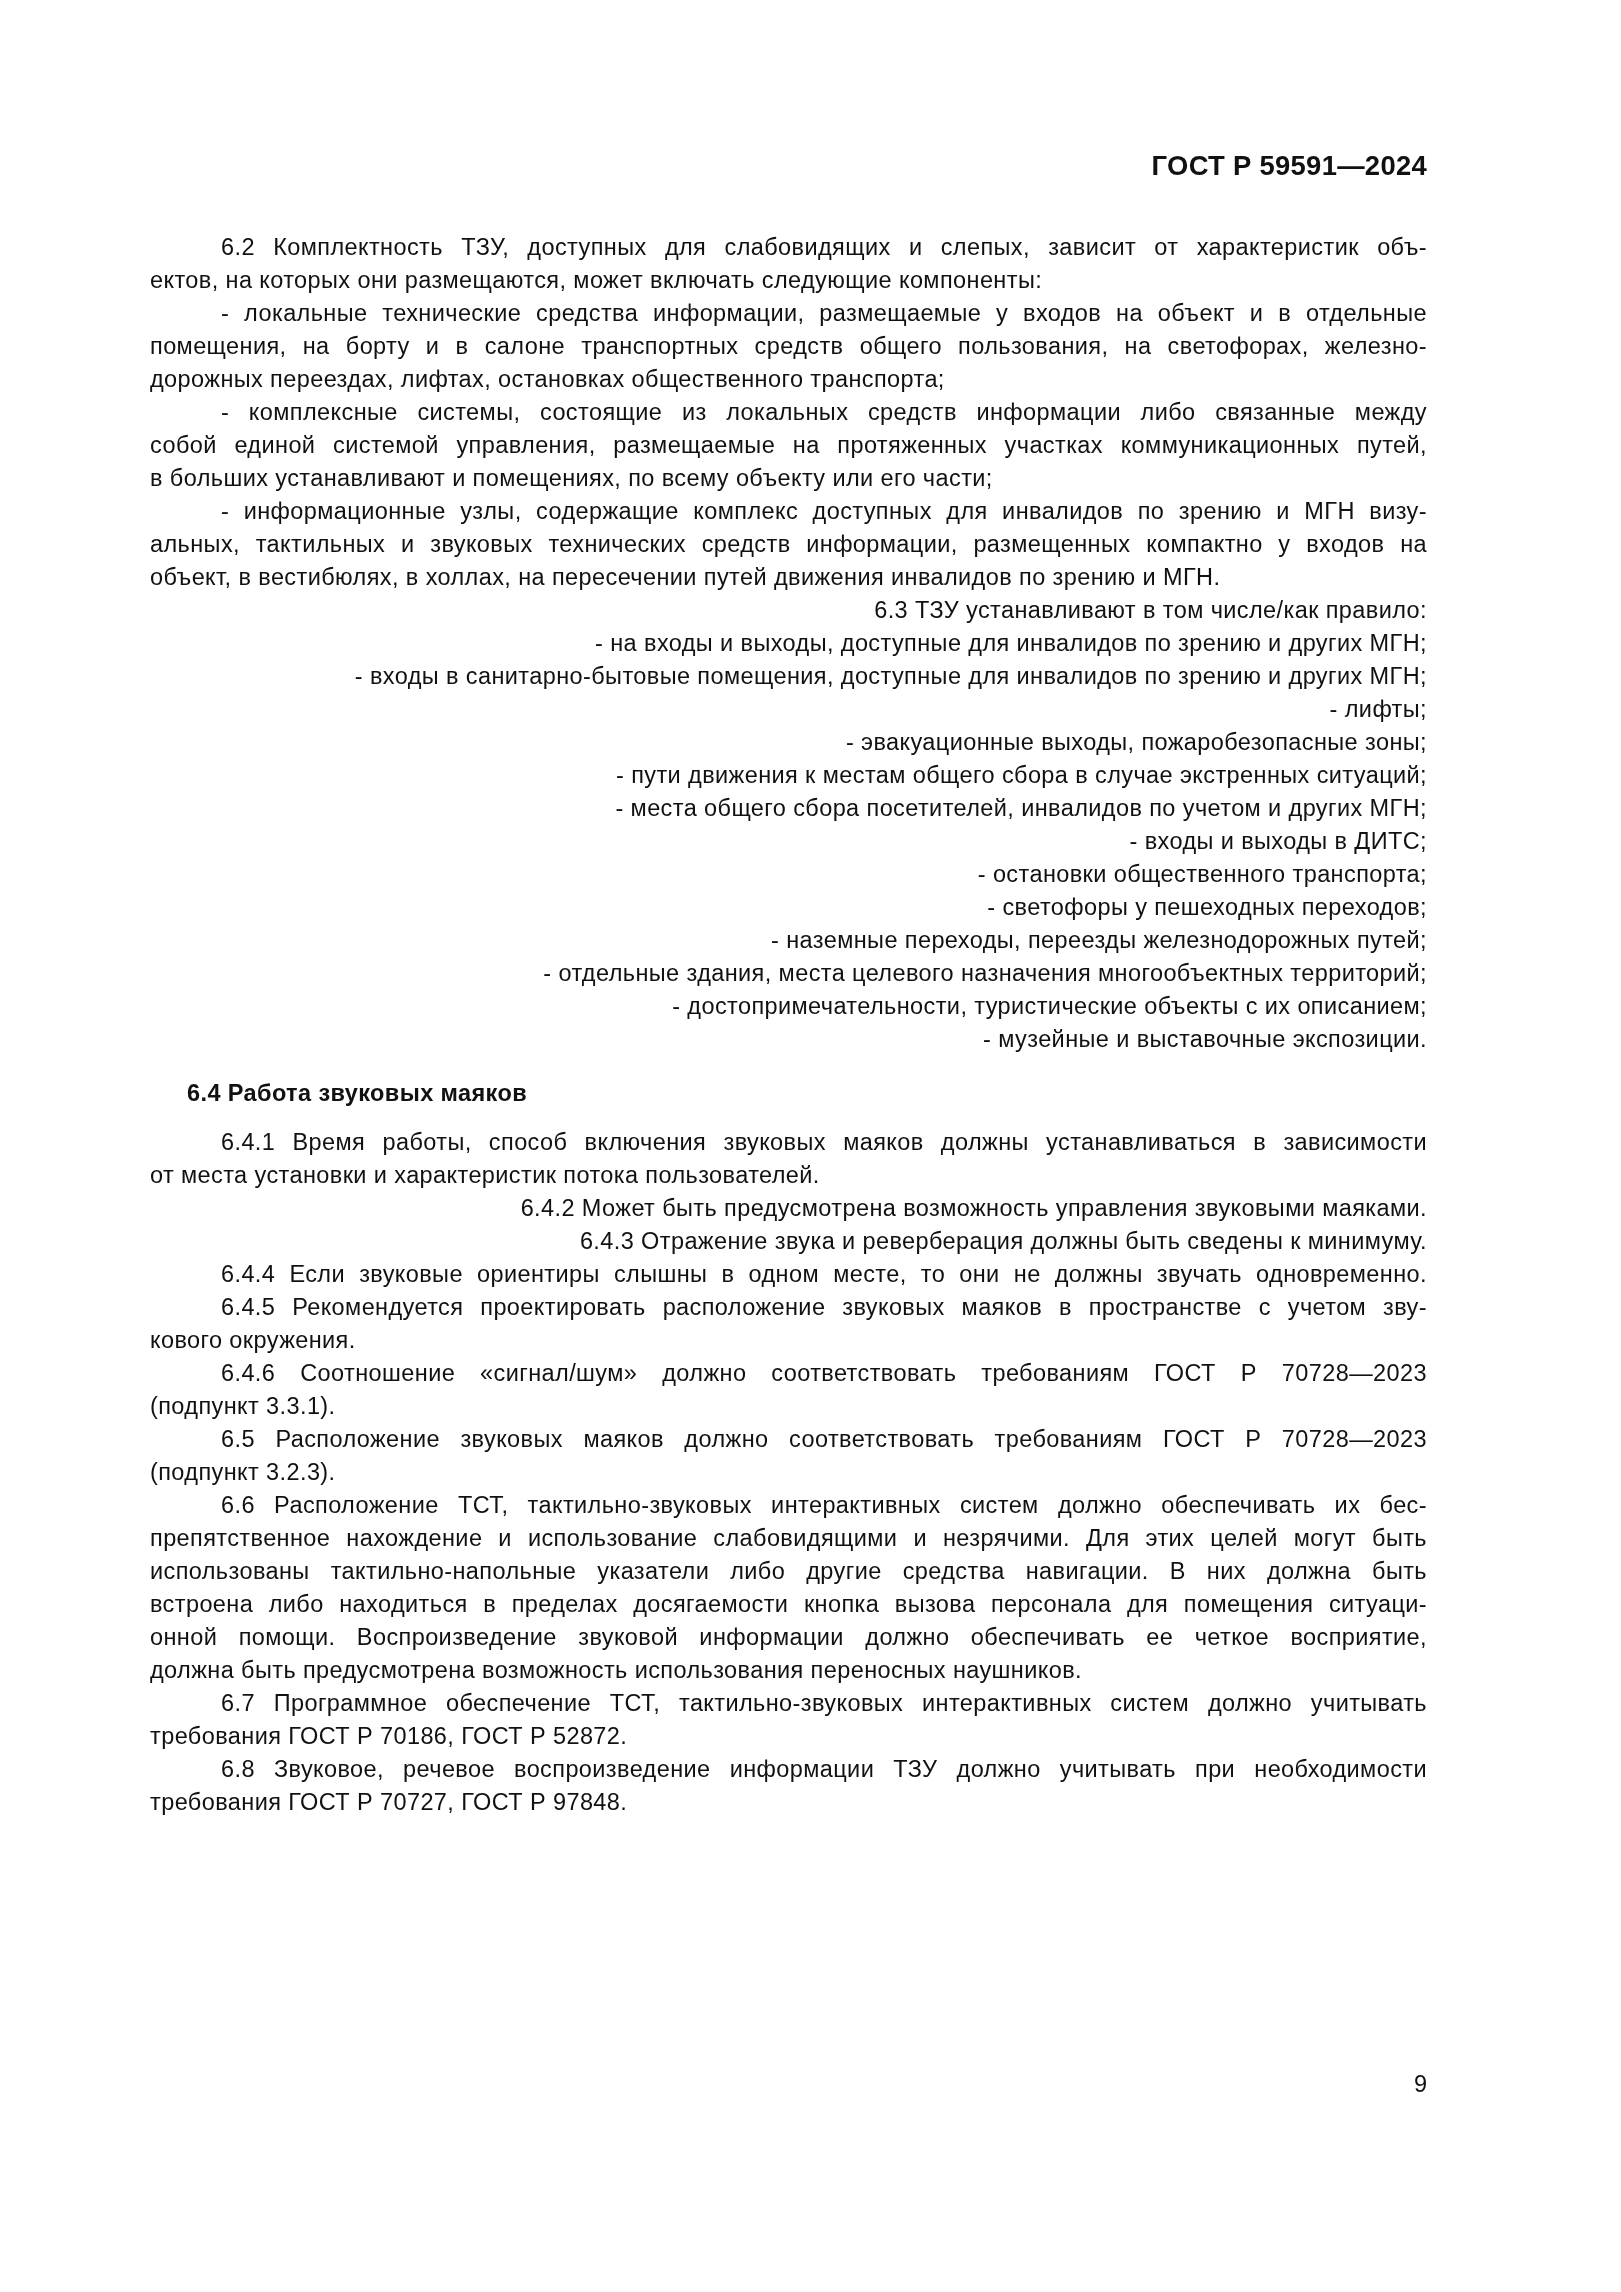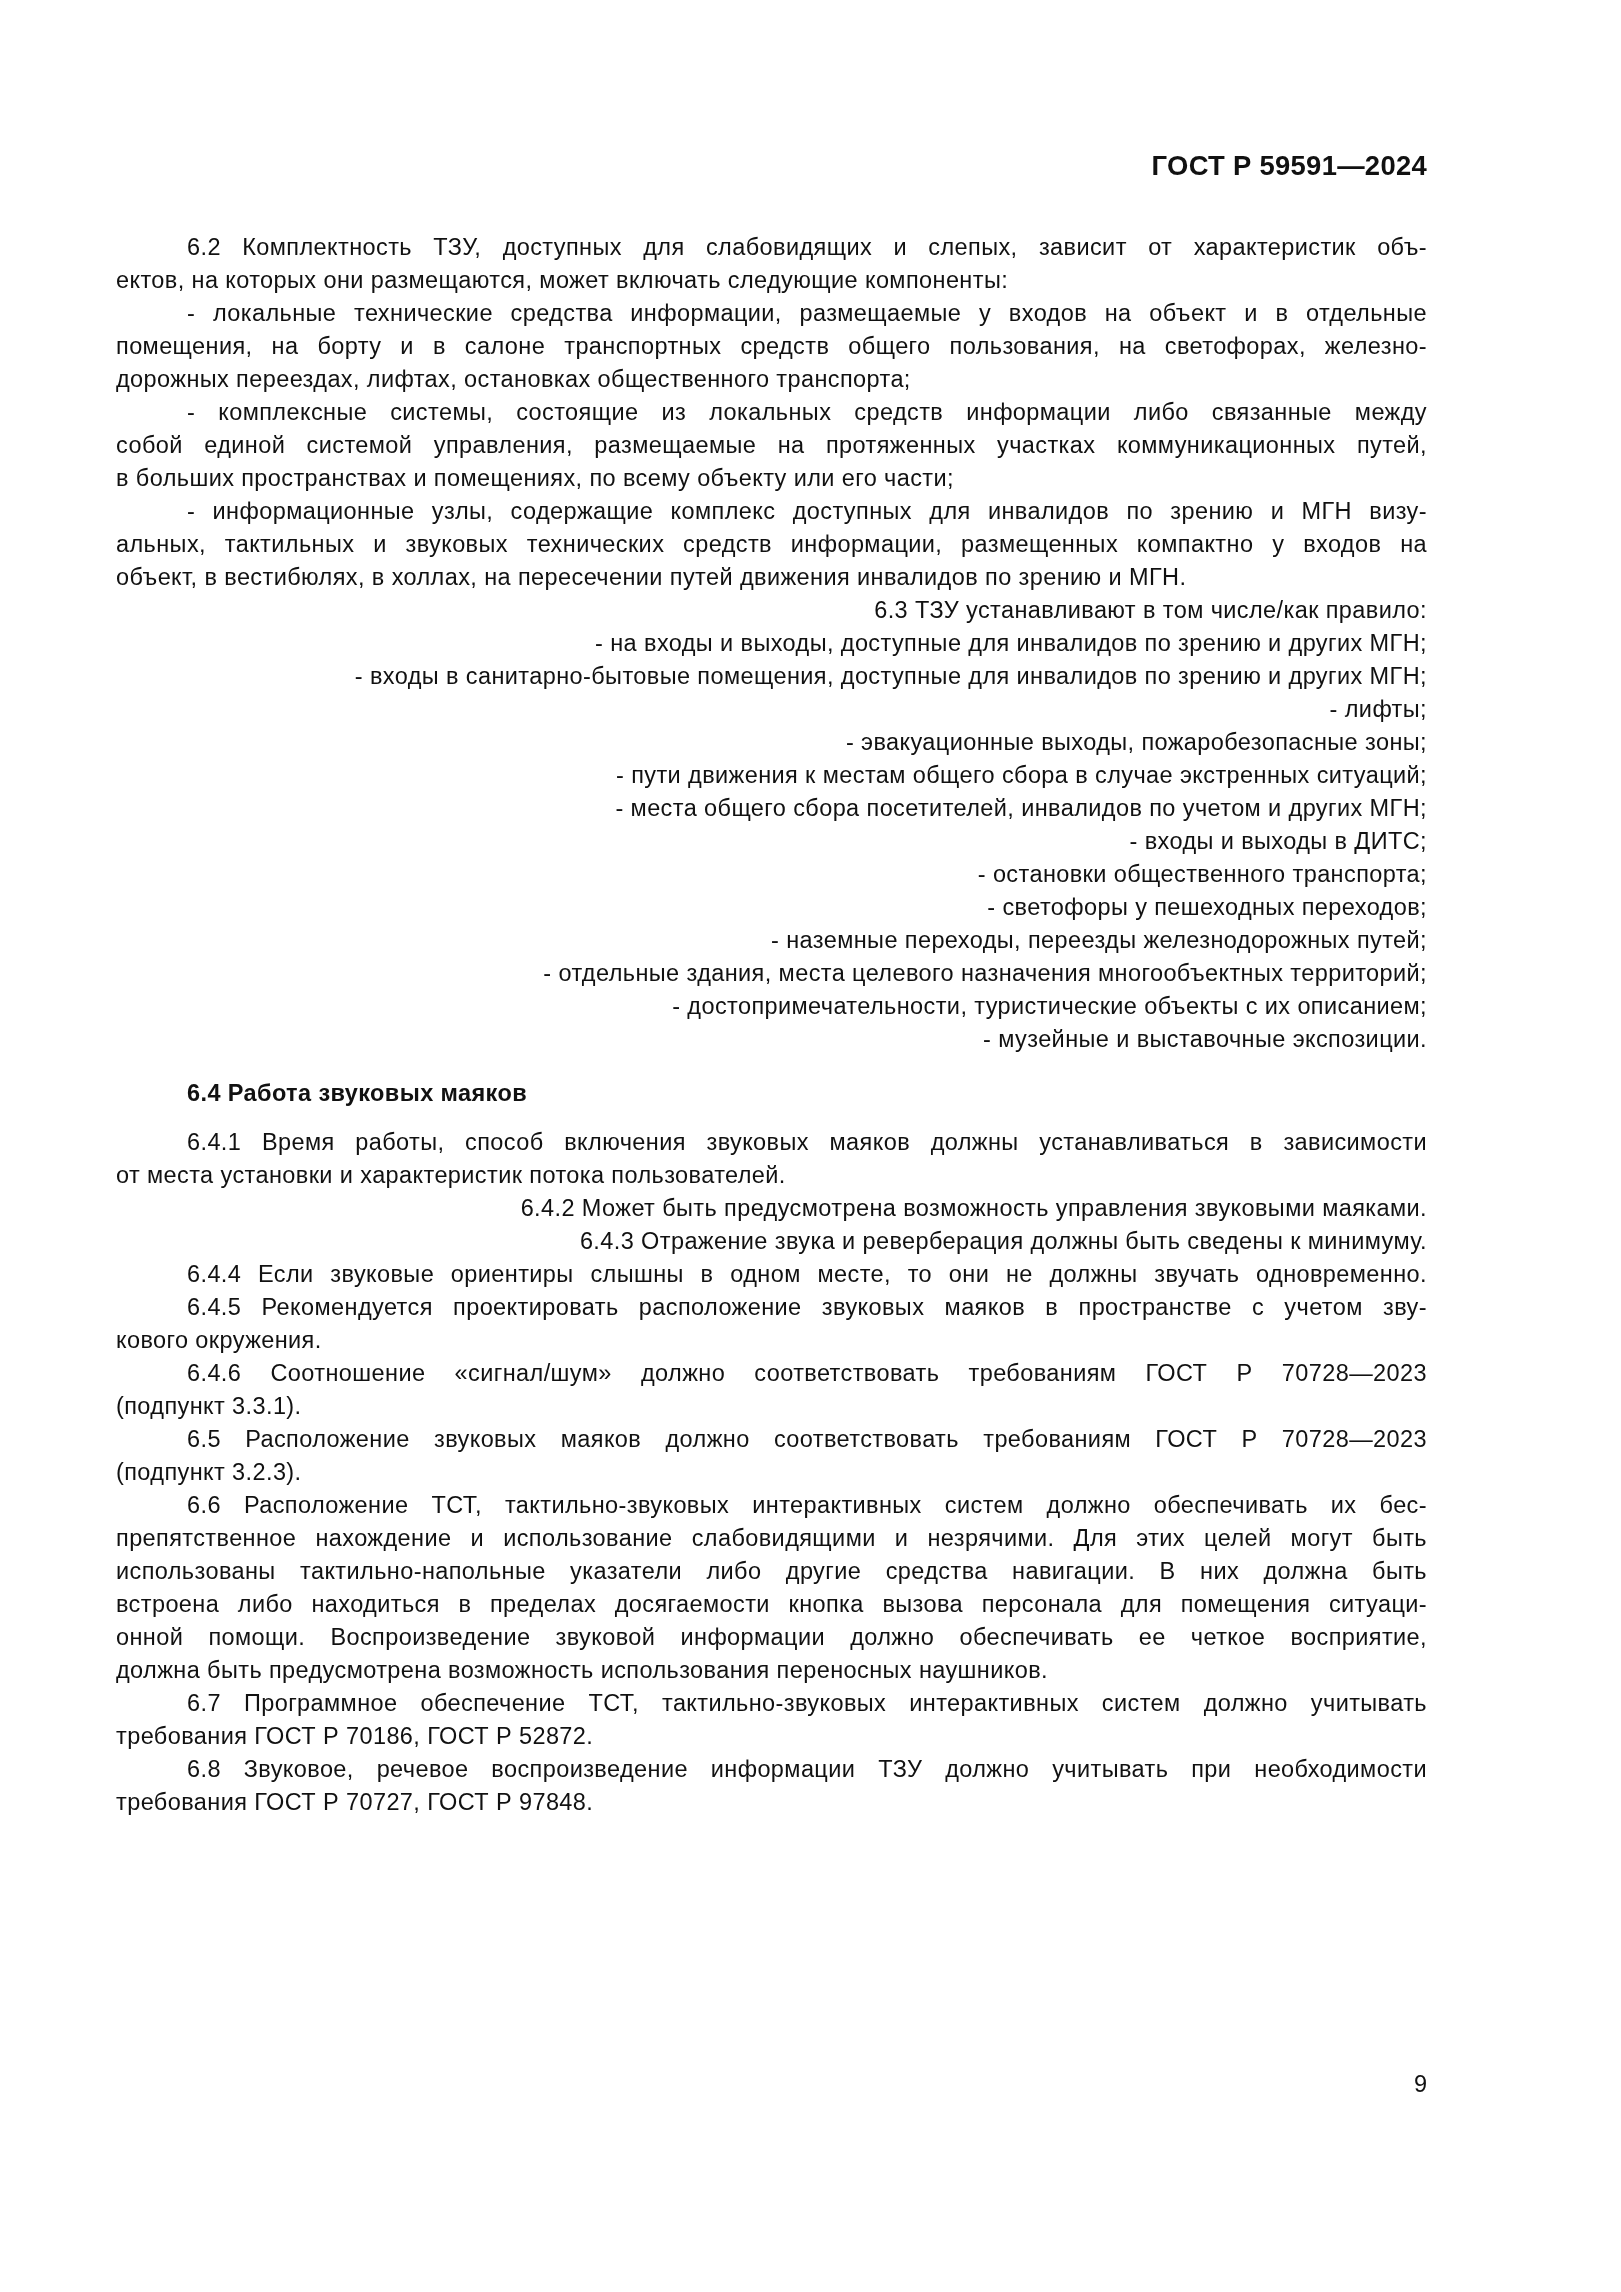--- a/index.html
+++ b/index.html
@@ -23,21 +23,21 @@
     text-align: right;
     letter-spacing: 0.3px;
   }
   .doc-body {
     margin-top: 51px;
     font-size: 23.5px;
     line-height: 33px;
     letter-spacing: 0.4px;
   }
   .para { margin: 0; }
-  .line { white-space: nowrap; }
+  .line { white-space: nowrap; margin-left: 34px; }
   .line.jl {
     white-space: normal;
     text-align: justify;
     text-align-last: justify;
   }
   .line.last { text-align: left; white-space: normal; }
   .line.first { padding-left: 71px; text-align: right; }
   .heading {
     font-weight: bold;
     padding-left: 71px;
@@ -63,21 +63,21 @@
         <div class="line last">ектов, на которых они размещаются, может включать следующие компоненты:</div>
       </div>
       <div class="para">
         <div class="line first jl">- локальные технические средства информации, размещаемые у входов на объект и в отдельные</div>
         <div class="line jl">помещения, на борту и в салоне транспортных средств общего пользования, на светофорах, железно-</div>
         <div class="line last">дорожных переездах, лифтах, остановках общественного транспорта;</div>
       </div>
       <div class="para">
         <div class="line first jl">- комплексные системы, состоящие из локальных средств информации либо связанные между</div>
         <div class="line jl">собой единой системой управления, размещаемые на протяженных участках коммуникационных путей,</div>
-        <div class="line last">в больших пространствах и помещениях, по всему объекту или его части;</div>
+        <div class="line last">в больших устанавливают и помещениях, по всему объекту или его части;</div>
       </div>
       <div class="para">
         <div class="line first jl">- информационные узлы, содержащие комплекс доступных для инвалидов по зрению и МГН визу-</div>
         <div class="line jl">альных, тактильных и звуковых технических средств информации, размещенных компактно у входов на</div>
         <div class="line last">объект, в вестибюлях, в холлах, на пересечении путей движения инвалидов по зрению и МГН.</div>
       </div>
       <div class="para">
         <div class="line first last">6.3 ТЗУ устанавливают в том числе/как правило:</div>
       </div>
       <div class="para">

